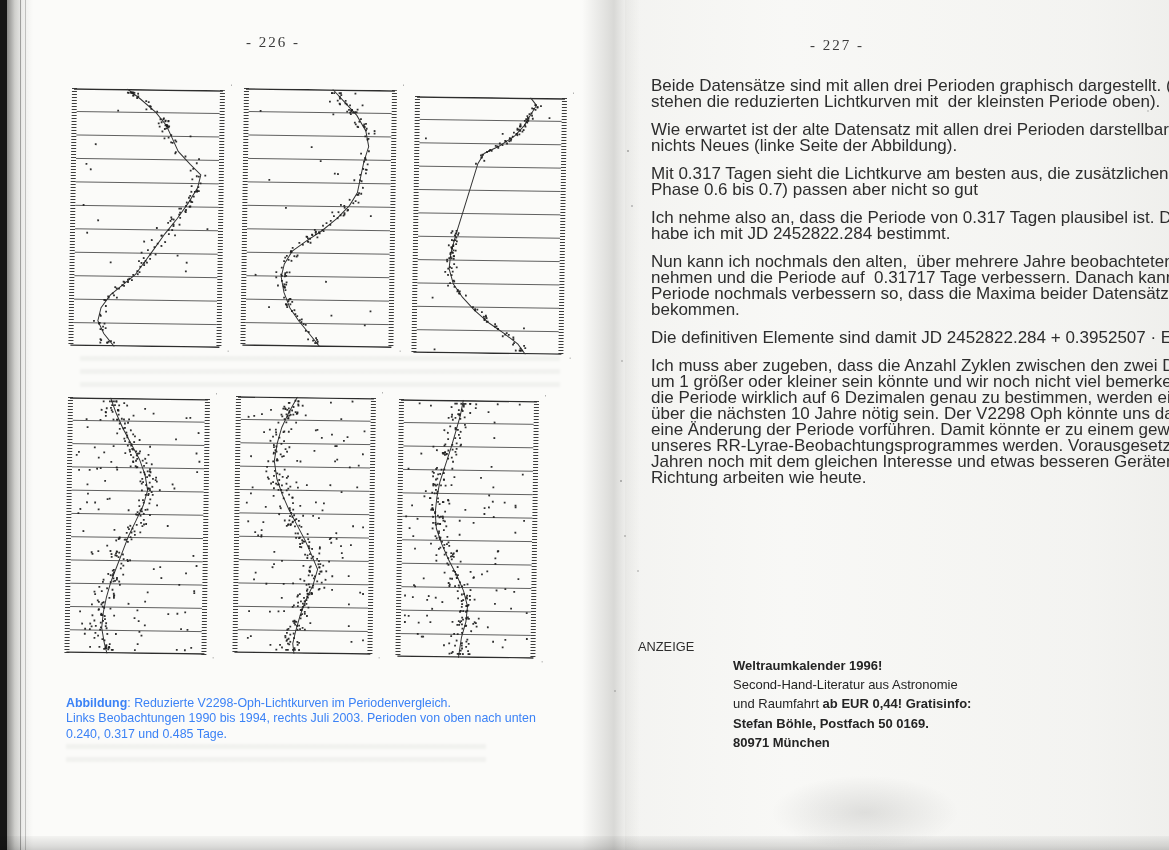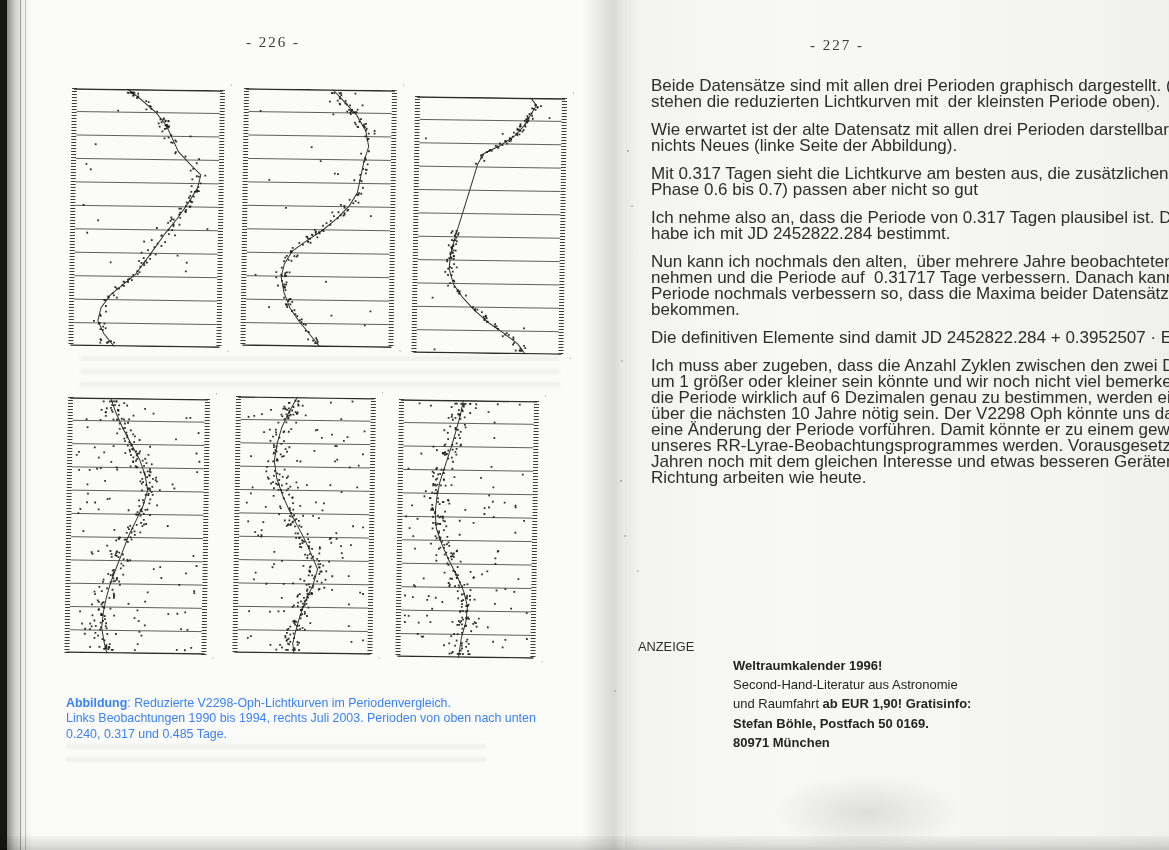--- a/index.html
+++ b/index.html
@@ -1758,16 +1758,16 @@
 eine Änderung der Periode vorführen. Damit könnte er zu einem gewöhnlichen Stern
 unseres RR-Lyrae-Beobachtungsprogrammes werden. Vorausgesetzt, dass wir in 10
 Jahren noch mit dem gleichen Interesse und etwas besseren Geräten in die gleiche
 Richtung arbeiten wie heute.</p>
 </div>
 
 <div class="anzeige">ANZEIGE</div>
 <div class="ad-block">
   <div><span class="b">Weltraumkalender 1996!</span></div>
   <div><span>Second-Hand-Literatur aus Astronomie</span></div>
-  <div><span>und Raumfahrt </span><span class="b">ab EUR 1,90! Gratisinfo:</span></div>
+  <div><span>und Raumfahrt </span><span class="b">ab EUR 0,44! Gratisinfo:</span></div>
   <div><span class="b">Stefan Böhle, Postfach 50 0169.</span></div>
   <div><span class="b">80971 München</span></div>
 </div>
 
 </body></html>

